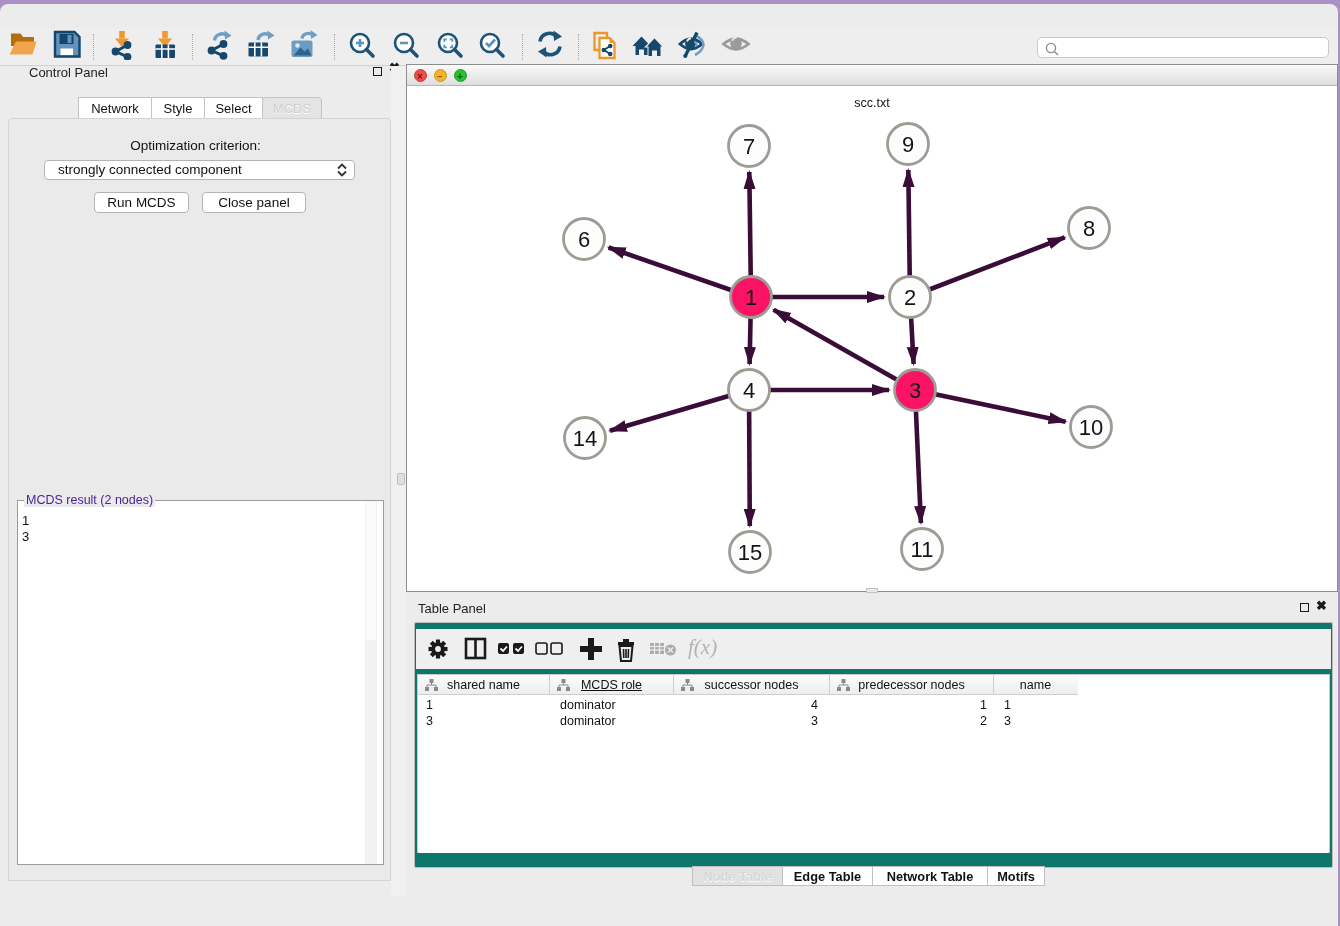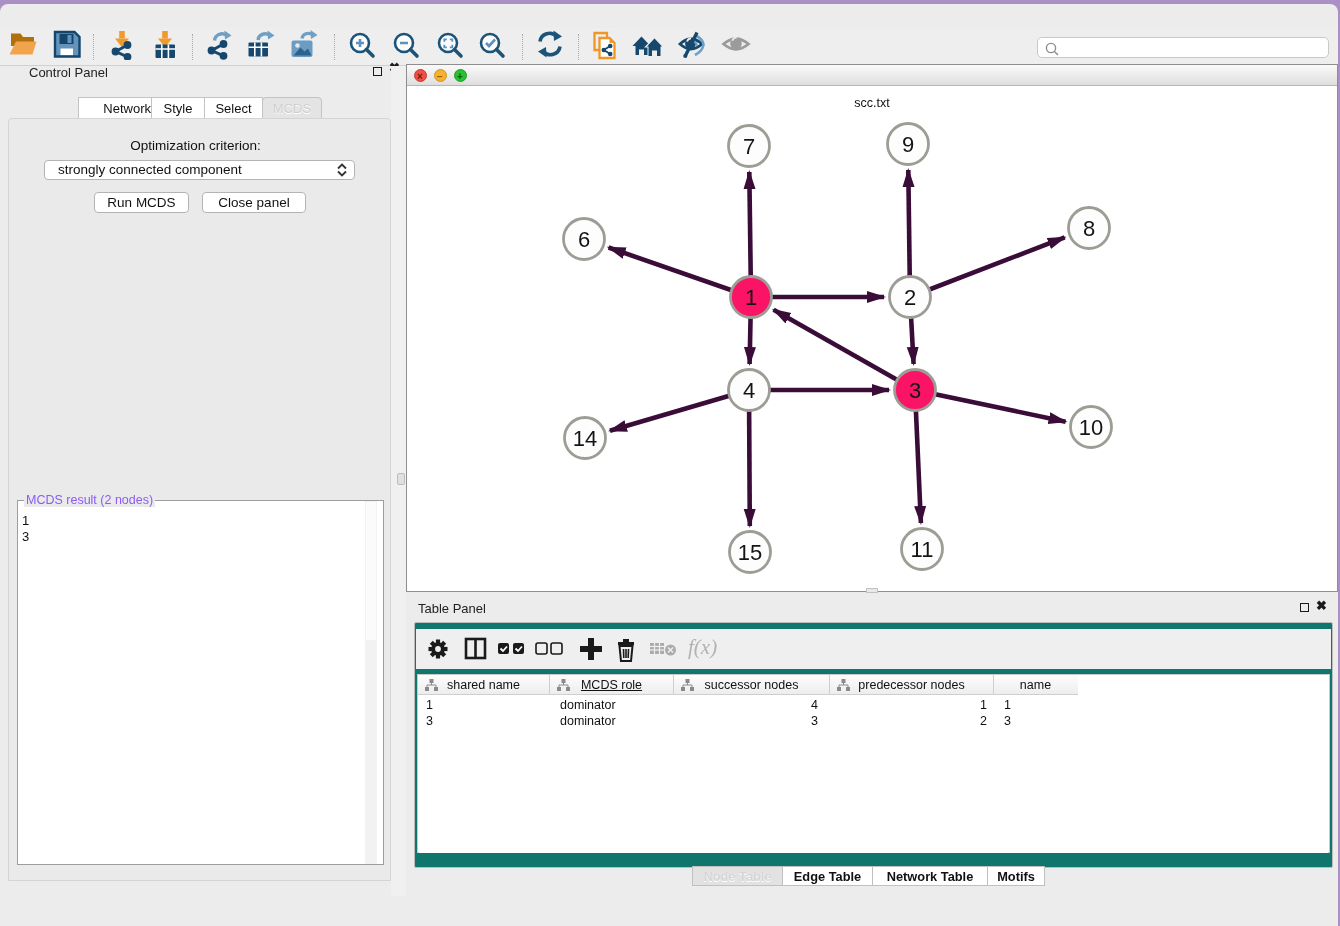--- a/index.html
+++ b/index.html
@@ -20,21 +20,21 @@
 #cp-head .t { position:absolute; left:17px; top:7px; font-size:13px; color:#222; }
 #cp-tabs { position:absolute; left:0; top:93px; width:391px; height:22px; }
 .cptab { position:absolute; top:0; height:22px; background:#fff; border:1px solid #c3c3c3; font-size:13px; color:#111; text-align:center; line-height:21px; }
 .cptab.sel { background:#e4e4e4; color:#cfcfcf; text-shadow:0 1px 0 #fff; border-radius:4px 4px 0 0; border-color:#c3c3c3; }
 #cp-body { position:absolute; left:8px; top:114px; width:383px; height:763px; background:#eaeaea; border:1px solid #d4d4d4; border-radius:4px 4px 0 0; }
 #opt-label { position:absolute; left:0; width:391px; top:134px; text-align:center; font-size:13.5px; color:#111; }
 #combo { position:absolute; left:44px; top:156px; width:311px; height:20px; background:#fff; border:1px solid #b4b4b4; border-radius:4px; font-size:13.5px; color:#111; line-height:18px; padding-left:13px; }
 .btn { position:absolute; height:21px; background:#fff; border:1px solid #b4b4b4; border-radius:4px; font-size:13.5px; color:#111; text-align:center; line-height:19px; }
 
 #mcds-box { position:absolute; left:17px; top:496px; width:367px; height:365px; background:#fff; border:1px solid #9d9d9d; }
-#mcds-legend { position:absolute; left:24px; top:489px; background:#eaeaea; font-size:12.5px; color:#8b5cf6; padding:0 2px; }
+#mcds-legend { position:absolute; left:24px; top:489px; background:#eaeaea; font-size:12.5px; color:#4c1d95; padding:0 2px; }
 #mcds-text { position:absolute; left:22px; top:509px; font-size:13px; color:#111; line-height:16px; }
 #mcds-scroll { position:absolute; left:365px; top:497px; width:12px; height:363px; background:#f2f2f2; }
 #mcds-thumb { position:absolute; left:366px; top:498px; width:10px; height:138px; background:#fbfbfb; }
 
 #vsplit { position:absolute; left:391px; top:62px; width:15px; height:830px; background:#f0f0f0; }
 #vgrip { position:absolute; left:397px; top:469px; width:8px; height:12px; background:#e0e0e0; border:1px solid #bdbdbd; border-radius:2px; }
 
 #netwin { position:absolute; left:406px; top:60px; width:932px; height:528px; border:1px solid #8e8e8e; background:#fff; }
 #nw-title { position:absolute; left:0; top:0; width:100%; height:21px; background:linear-gradient(#fafafa,#dedede); border-bottom:1px solid #b6b6b6; }
 #nw-title .t { position:absolute; left:0; right:0; top:3px; text-align:center; font-size:12.5px; color:#111;margin-top:28px; }
@@ -203,21 +203,21 @@
           <line x1="10.4" y1="10.4" x2="14" y2="14" stroke="#8d8d8d" stroke-width="1.4"></line>
         </svg>
       </div>
   </div>
   <div id="cp-head">
       <div class="t">Control Panel</div>
     <div style="position:absolute; left:361px; top:9px; width:9px; height:9px; border:1.5px solid #1a1a1a;"></div>
     <div style="position:absolute; left:377px; top:2px; font-size:13px; font-weight:bold; color:#1a1a1a;">✖</div>
   </div>
   <div id="cp-tabs">
-    <div class="cptab" style="left:78px; width:74px;text-align:right;">Network</div>
+    <div class="cptab" style="left:78px; width:74px;">Network</div>
     <div class="cptab" style="left:151px; width:54px;">Style</div>
     <div class="cptab" style="left:204px; width:59px;">Select</div>
     <div class="cptab sel" style="left:262px; width:60px;">MCDS</div>
   </div>
   <div id="cp-body"></div>
   <div id="opt-label">Optimization criterion:</div>
   <div id="combo">strongly connected component<svg width="12" height="14" style="position:absolute; right:6px; top:2px;">
         <path d="M2,5.5 L6,1.5 L10,5.5" fill="none" stroke="#333" stroke-width="1.8"></path>
         <path d="M2,8.5 L6,12.5 L10,8.5" fill="none" stroke="#333" stroke-width="1.8"></path>
       </svg></div>

